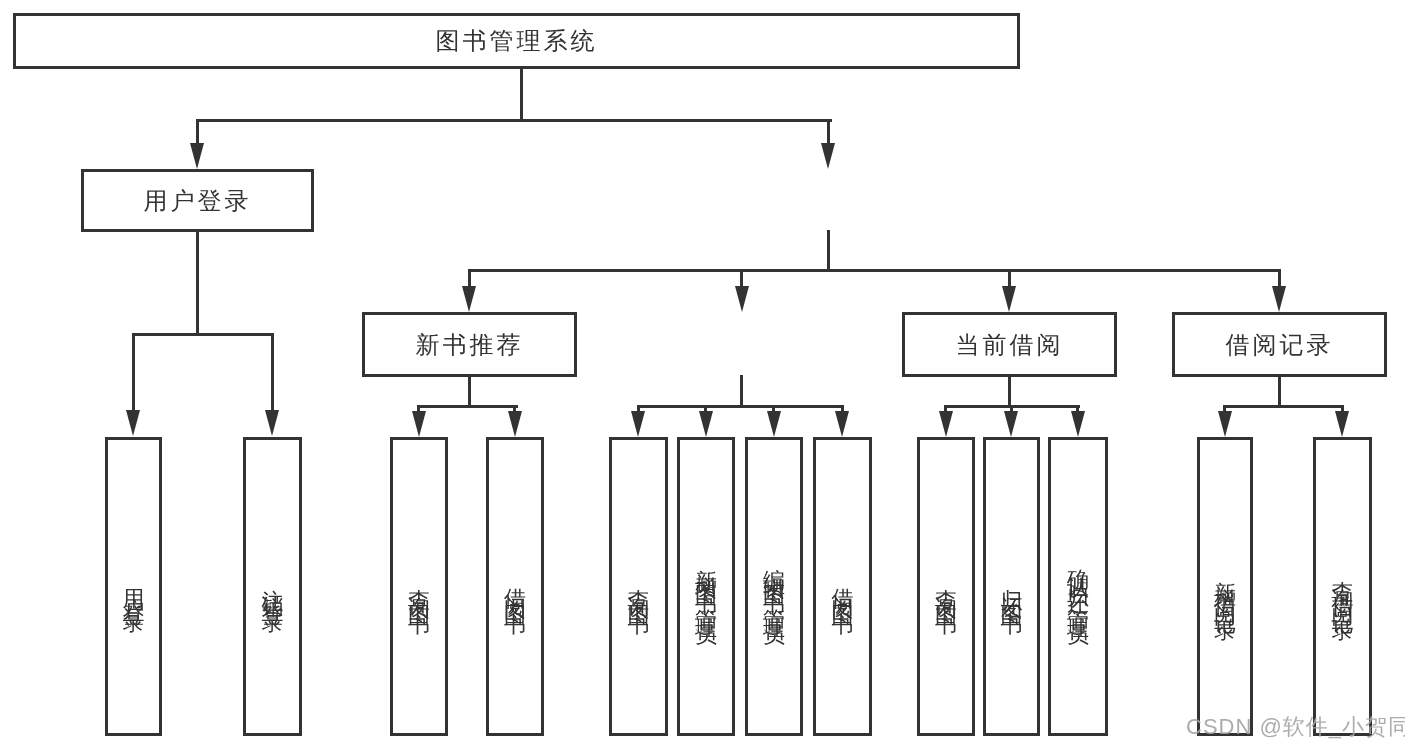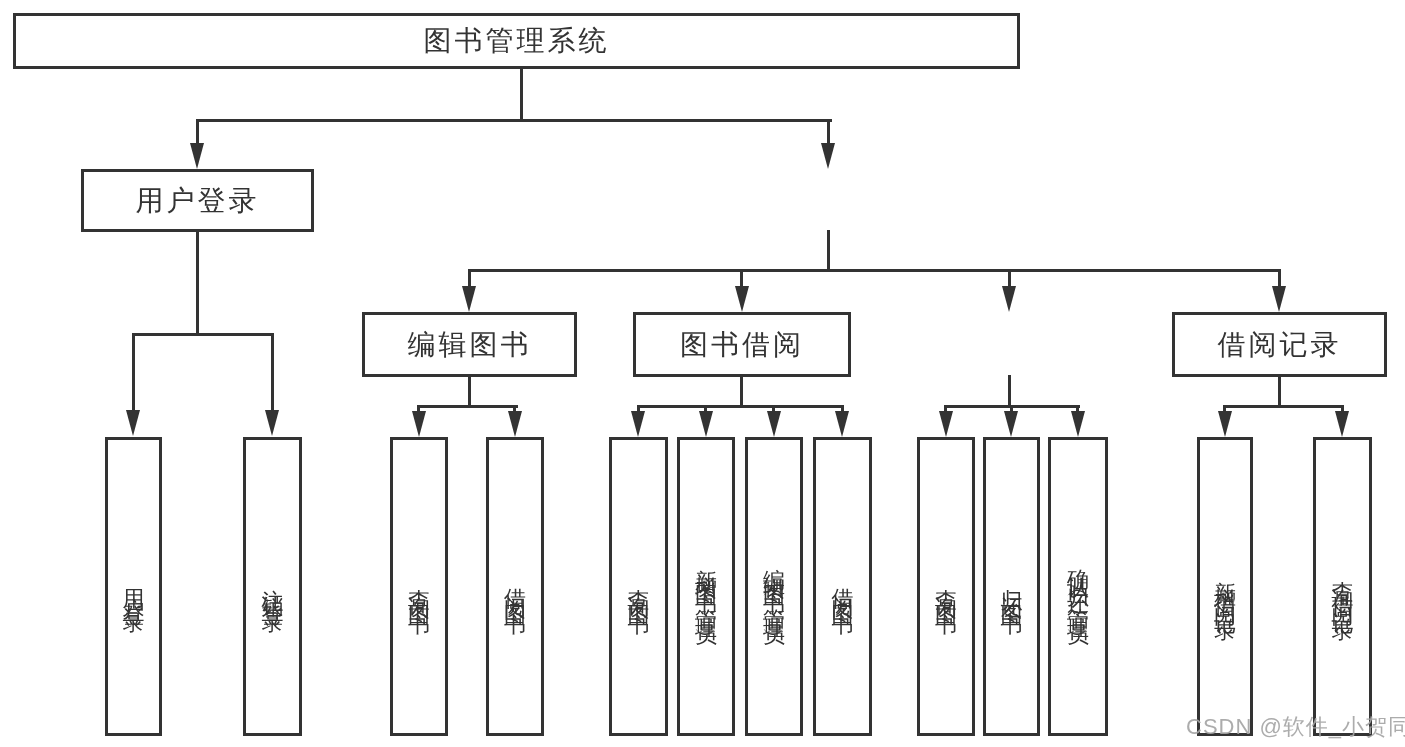--- a/index.html
+++ b/index.html
@@ -21,21 +21,21 @@
     border-top: 26px solid #333333;
   }
   .box {
     position: absolute;
     border: 3px solid #333333;
     background: #ffffff;
     color: #333333;
     display: flex;
     align-items: center;
     justify-content: center;
-    font-size: 28px;
+    font-size: 24px;
     letter-spacing: 3px;
     text-align: center;
     white-space: nowrap;
   }
   .leaf { font-size: 22px; }
   .vtext {
     writing-mode: vertical-rl;
     text-orientation: mixed;
     font-size: 22px;
     letter-spacing: 8px;
@@ -116,24 +116,24 @@
   <div class="vline" style="left:1223px;top:405px;height:9px"></div>
   <div class="arrow" style="left:1218px;top:411px"></div>
   <div class="vline" style="left:1341px;top:405px;height:9px"></div>
   <div class="arrow" style="left:1335px;top:411px"></div>
 
   <div class="box" style="left:13px;top:13px;width:1007px;height:56px">图书管理系统</div>
 
   <div class="box" style="left:81px;top:169px;width:233px;height:63px">用户登录</div>
 
 
-  <div class="box" style="left:362px;top:312px;width:215px;height:65px">编辑图书</div>
+  <div class="box" style="left:362px;top:312px;width:215px;height:65px">新书推荐</div>
 
-  <div class="box" style="left:633px;top:312px;width:218px;height:65px">图书借阅</div>
 
+  <div class="box" style="left:902px;top:312px;width:215px;height:65px">当前借阅</div>
 
   <div class="box" style="left:1172px;top:312px;width:215px;height:65px">借阅记录</div>
 
   <div class="box leaf" style="left:105px;top:437px;width:57px;height:299px">
     <span class="vtext">用户登录</span>
   </div>
 
   <div class="box leaf" style="left:243px;top:437px;width:59px;height:299px">
     <span class="vtext">注销登录</span>
   </div>

